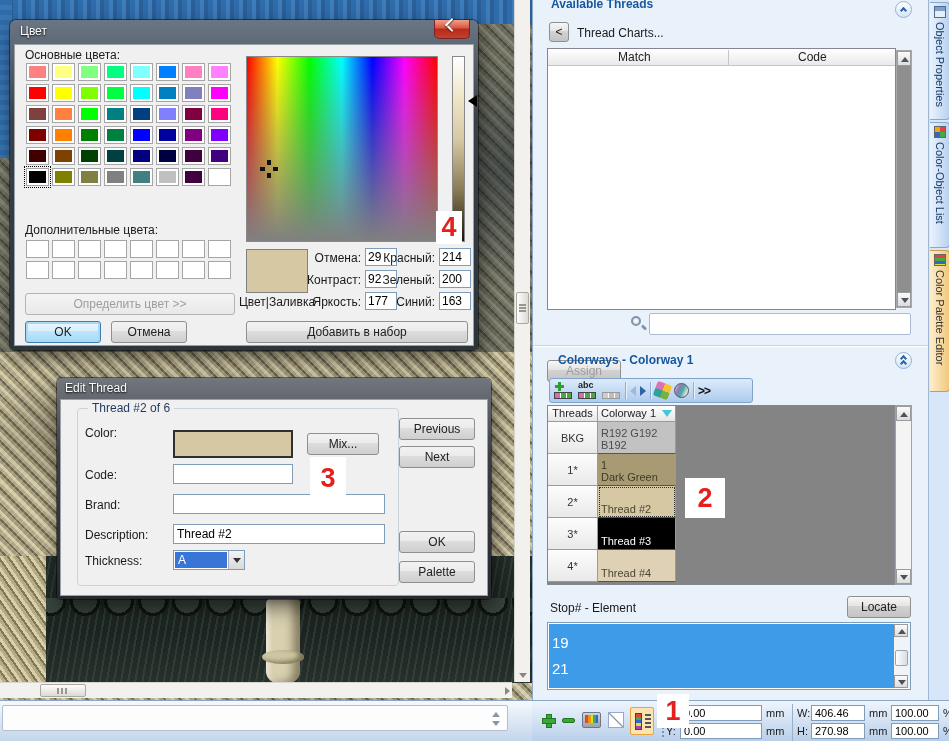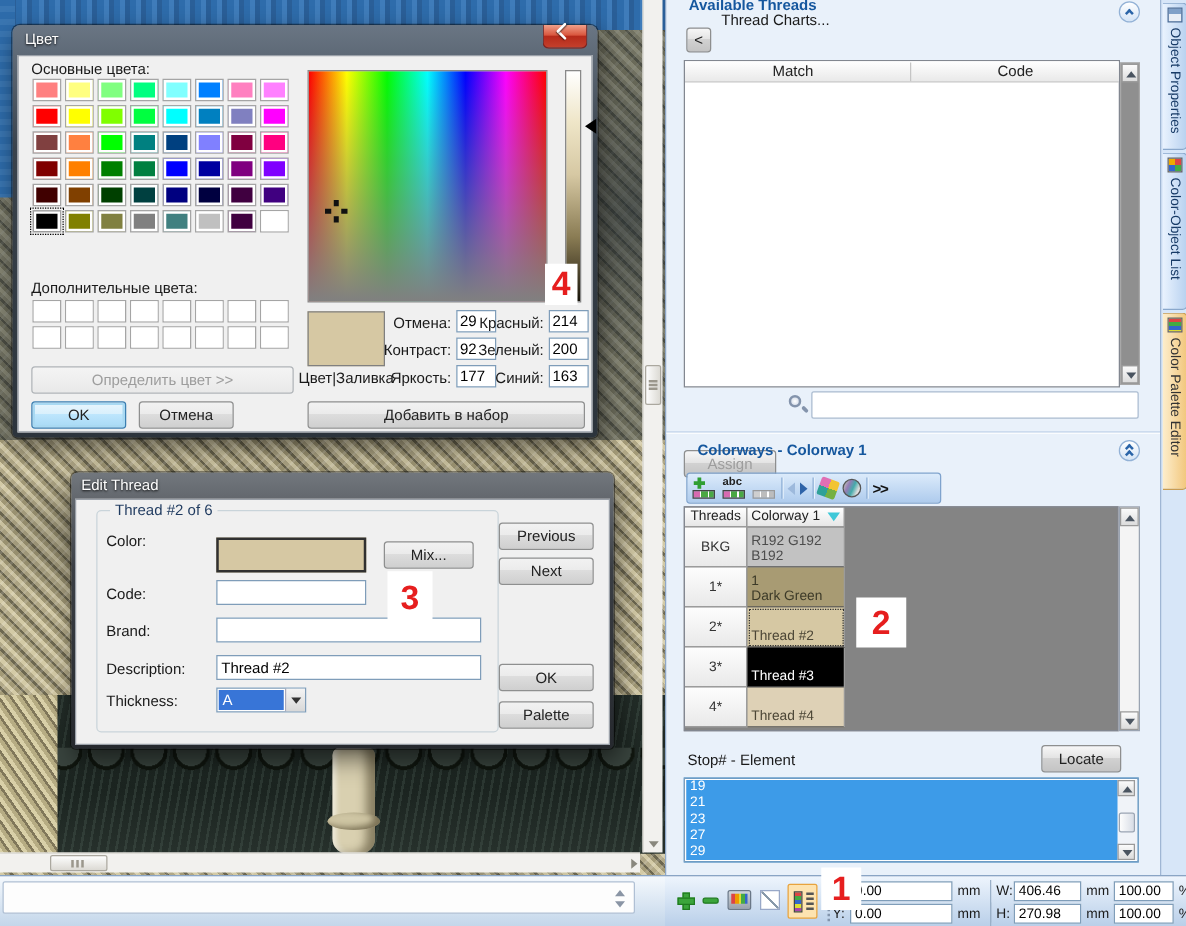--- a/index.html
+++ b/index.html
@@ -57,21 +57,21 @@
   
   #right-panel { position:absolute; left:532px; top:0; width:396px; height:700px; background:#e9f1fa; border-left:1px solid #8fa8c8; }
   .sec-title { position:absolute; font-weight:bold; color:#15579e; font-size:12px; }
   .chev-btn { position:absolute; width:17px; height:17px; border:1px solid #93b2d6; border-radius:50%;
     background:linear-gradient(#ffffff,#d4e4f6); }
   .chev { position:absolute; left:5px; width:5px; height:5px; border-left:2px solid #2a64a8; border-top:2px solid #2a64a8; transform:rotate(45deg); }
   .chev.c1 { top:6px; } .chev.c2a { top:3px; } .chev.c2b { top:8px; }
 
   .mini-btn { position:absolute; background:linear-gradient(#f7f7f7,#e4e4e4 45%,#d2d2d2 46%,#c4c4c4); border:1px solid #8e8f8f; border-radius:3px; text-align:center; color:#222; }
   .avail-back { left:16px; top:22px; width:20px; height:20px; line-height:18px; }
-  .charts-label { position:absolute; left:44px; top:9px; color:#1a1a1a; }
+  .charts-label { position:absolute; left:44px; top:26px; color:#1a1a1a; }
 
   .avail-table { position:absolute; left:14px; top:48px; width:349px; height:262px; background:#fff; border:1px solid #828790; }
   .avail-head { position:absolute; left:0; top:0; width:100%; height:17px; background:linear-gradient(#ffffff,#e9e9e9); border-bottom:1px solid #c5c5c5; }
   .avail-head .hc { position:absolute; top:1px; font-size:12px; color:#222; }
   .avail-head .sep { position:absolute; left:180px; top:1px; width:1px; height:15px; background:#c5c5c5; }
   .avail-scroll { position:absolute; left:363px; top:50px; width:16px; height:258px; background:#8f8f8f; border:1px solid #a8a8a8; }
   .sbtn { position:absolute; left:0; width:14px; height:15px; background:linear-gradient(#fbfbfb,#dcdcdc); border:1px solid #9a9a9a; }
   .sbtn i { position:absolute; left:3px; width:0; height:0; border-left:4px solid transparent; border-right:4px solid transparent; }
   .sbtn.up { top:0; } .sbtn.up i { top:5px; border-bottom:5px solid #4a5460; }
   .sbtn.down { bottom:0; } .sbtn.down i { top:5px; border-top:5px solid #4a5460; }
@@ -105,23 +105,23 @@
   .cw-hcell { background:linear-gradient(#ffffff,#e6e6e6); border-right:1px solid #9a9a9a; border-bottom:1px solid #9a9a9a; font-size:11px; color:#222; padding:1px 3px; }
   .cw-hcell.c1 { width:50px; text-align:center; } .cw-hcell.c2 { width:78px; position:relative; }
   .tri-cyan { position:absolute; right:3px; top:4px; width:0; height:0; border-left:5px solid transparent; border-right:5px solid transparent; border-top:7px solid #3fc8d8; }
   .cw-row { display:flex; height:32px; }
   .cw-label { width:50px; background:linear-gradient(#fdfdfd,#e9e9e9); border-right:1px solid #9a9a9a; border-bottom:1px solid #9a9a9a; font-size:11px; color:#333; display:flex; align-items:center; justify-content:center; }
   .cw-cell { width:78px; border-right:1px solid #9a9a9a; border-bottom:1px solid #555; font-size:11px; padding:2px 3px; display:flex; align-items:flex-end; white-space:pre-line; line-height:12px; }
   .cw-cell.sel { outline:1px dotted #303030; outline-offset:-2px; }
   .cw-scroll { position:absolute; left:362px; top:405px; width:17px; height:180px; background:#f4f4f4; border:1px solid #9aa4b2; }
 
   .stop-label { position:absolute; left:17px; top:601px; color:#1a1a1a; }
-  .locate-btn { left:300px; top:596px; width:64px; height:22px; line-height:20px; }
+  .locate-btn { left:314px; top:596px; width:64px; height:22px; line-height:20px; }
   .stop-list { position:absolute; left:14px; top:622px; width:364px; height:68px; background:#3d9be8; border:1px solid #7f9db9; box-shadow:inset 0 0 0 1px #fff; overflow:hidden; }
-  .stop-item { height:13px; font-size:11px; color:#fff; padding:0 4px; line-height:13px; }
+  .stop-item { height:13px; font-size:15px; color:#fff; padding:13px 4px; line-height:13px; }
   .stop-scroll { position:absolute; left:346px; top:1px; width:16px; height:64px; background:#f0f3f8; }
   .stop-scroll .thumb { position:absolute; left:1px; top:26px; width:13px; height:16px; background:linear-gradient(90deg,#fdfdfd,#d8dde6); border:1px solid #9aa4b2; border-radius:2px; }
 
   
   #tabstrip { position:absolute; left:928px; top:0; width:21px; height:700px; background:#d7e6f8; border-left:1px solid #9fb6d4; }
   .vtab { position:absolute; left:1px; width:20px; display:flex; flex-direction:column; align-items:center; gap:4px; padding:3px 0 6px 0;
     border:1px solid #8aa8cc; border-left:none; border-radius:0 4px 4px 0; background:linear-gradient(90deg,#eaf3fe,#b9d2f0); }
   .vtab.active { background:linear-gradient(90deg,#fdeecd,#f2c77d); border-color:#c89c52; }
   .vtab span { writing-mode:vertical-rl; font-size:11px; color:#173a66; white-space:nowrap; }
   .vtab.active span { color:#333; }

